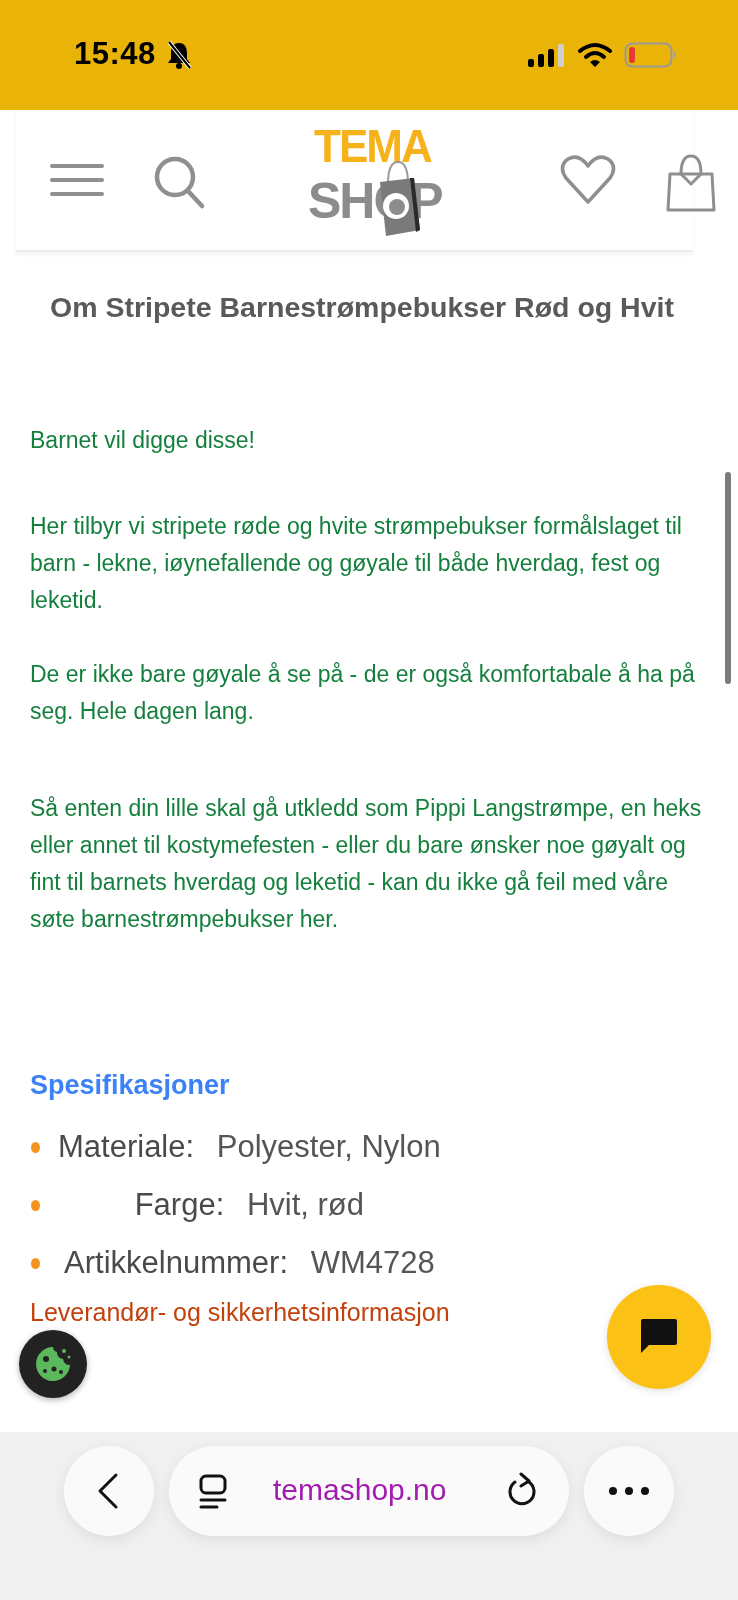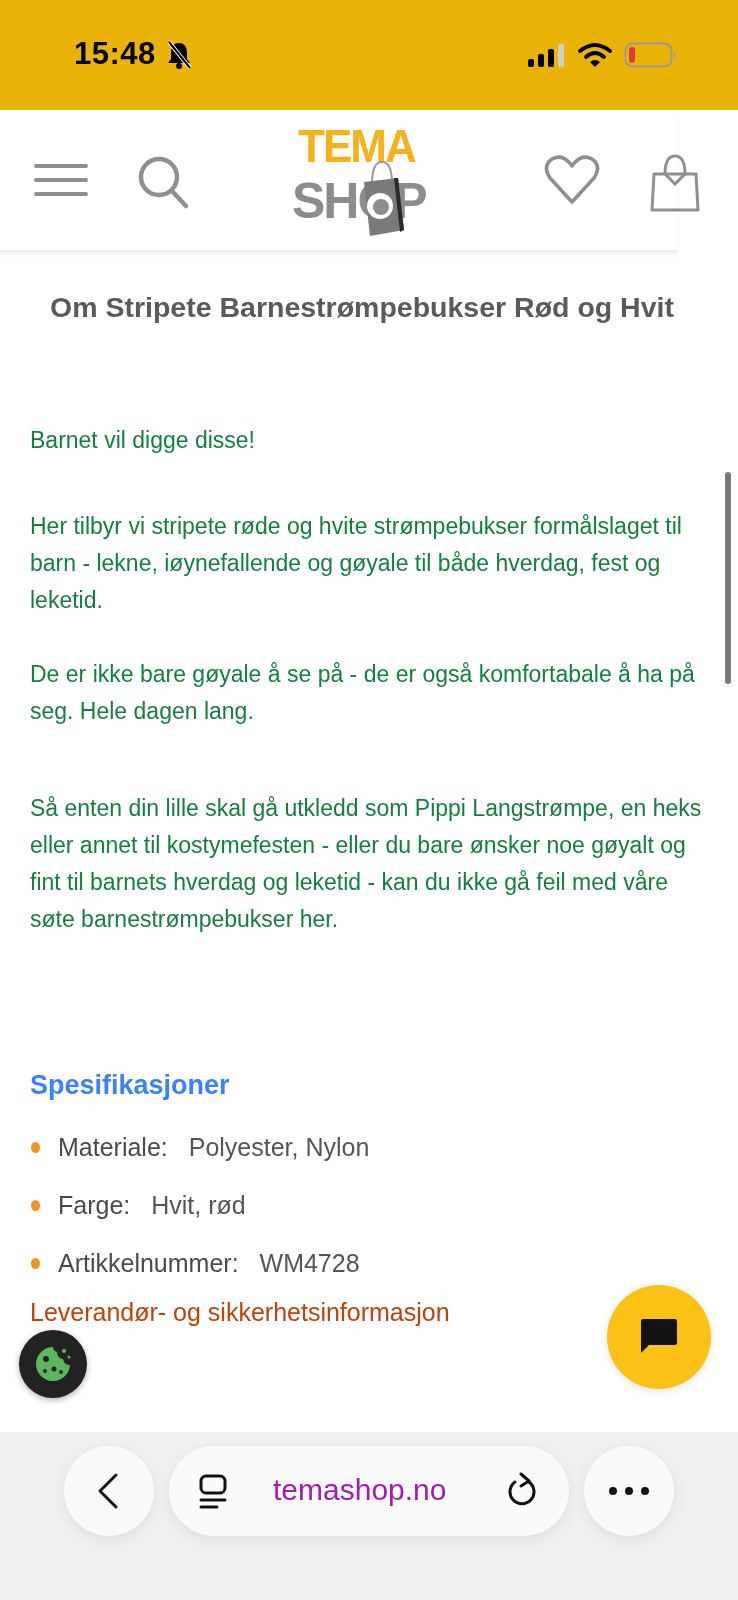--- a/index.html
+++ b/index.html
@@ -8,21 +8,21 @@
 
   
   .status-bar { position: absolute; top: 0; left: 0; width: 738px; height: 110px; background: #eab308; }
   .status-time { position: absolute; left: 74px; top: 36px; font-size: 31px; font-weight: bold; color: #000; letter-spacing: 0.5px; }
   .bell-icon { position: absolute; left: 166px; top: 40px; width: 26px; height: 30px; }
   .signal-icon { position: absolute; left: 528px; top: 44px; width: 38px; height: 24px; }
   .wifi-icon { position: absolute; left: 578px; top: 42px; width: 34px; height: 26px; }
   .battery-icon { position: absolute; left: 624px; top: 42px; width: 54px; height: 26px; }
 
   
-  .site-header { position: absolute; top: 110px; left: 0; width: 677px; height: 142px; background: #fff; border-bottom: 2px solid #ececec; box-shadow: 0 3px 4px rgba(0,0,0,0.05); }
+  .site-header { position: absolute; top: 110px; left: 16px; width: 677px; height: 142px; background: #fff; border-bottom: 2px solid #ececec; box-shadow: 0 3px 4px rgba(0,0,0,0.05); }
   .hdr-icon { position: absolute; display: block; }
   .menu-icon { left: 34px; top: 52px; width: 54px; height: 36px; }
   .search-icon { left: 136px; top: 44px; width: 56px; height: 56px; }
   .heart-icon { left: 544px; top: 44px; width: 56px; height: 52px; }
   .bag-icon { left: 650px; top: 42px; width: 50px; height: 62px; }
   .logo { position: absolute; left: 292px; top: 14px; width: 152px; height: 112px; }
   .logo-tema { position: absolute; left: 6px; top: 0; font-size: 44px; font-weight: bold; color: #f6b21a; letter-spacing: -2px; font-family: "Liberation Sans", sans-serif; line-height: 1; transform: scaleY(1.05); }
   .logo-shop { position: absolute; left: 0; top: 52px; font-size: 50px; font-weight: bold; color: #8c8c8c; letter-spacing: -2px; font-family: "Liberation Sans", sans-serif; line-height: 1; }
   .logo-bag { position: absolute; left: 66px; top: 36px; width: 48px; height: 78px; }
 
@@ -30,21 +30,21 @@
   .content { position: absolute; top: 252px; left: 0; width: 738px; padding: 0 30px; }
   .section-title { position: absolute; left: 30px; top: 34px; width: 660px; font-size: 28.5px; font-weight: bold; color: #5a5a5a; line-height: 43px; margin-left: 20px; }
   .para { position: absolute; left: 30px; width: 680px; font-size: 23px; color: #15803d; line-height: 37px; }
   .p1 { top: 170px; }
   .p2 { top: 256px; }
   .p3 { top: 404px; }
   .p4 { top: 538px; }
 
   .specs-title { position: absolute; left: 30px; top: 818px; font-size: 27px; color: #3b82f6; }
   .spec-list { position: absolute; left: 30px; top: 874px; list-style: none; }
-  .spec-item { position: relative; height: 58px; padding-left: 28px; font-size: 25px; color: #555; line-height: 42px; white-space: nowrap; }
+  .spec-item { position: relative; height: 58px; padding-left: 28px; font-size: 31px; color: #555; line-height: 42px; white-space: nowrap; text-align: center; }
   .spec-bullet { position: absolute; left: 1px; top: 16px; width: 9px; height: 11px; border-radius: 50%; background: #f4941f; }
   .spec-label { font-weight: normal; color: #4a4a4a; margin-right: 14px; }
   .spec-value { color: #555; }
   .supplier-link { position: absolute; left: 30px; top: 1046px; font-size: 25px; color: #c2410c; text-align: center; }
 
   
   .scrollbar { position: absolute; left: 725px; top: 472px; width: 6px; height: 212px; border-radius: 3px; background: #7a7a7a; }
 
   
   .cookie-button { position: absolute; left: 19px; top: 1330px; width: 68px; height: 68px; border-radius: 50%; background: #222; box-shadow: 0 2px 6px rgba(0,0,0,0.3); }

